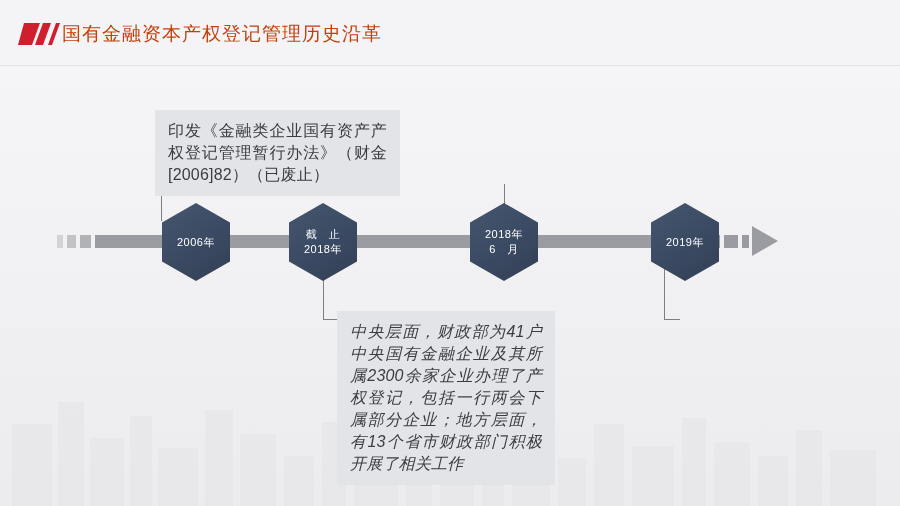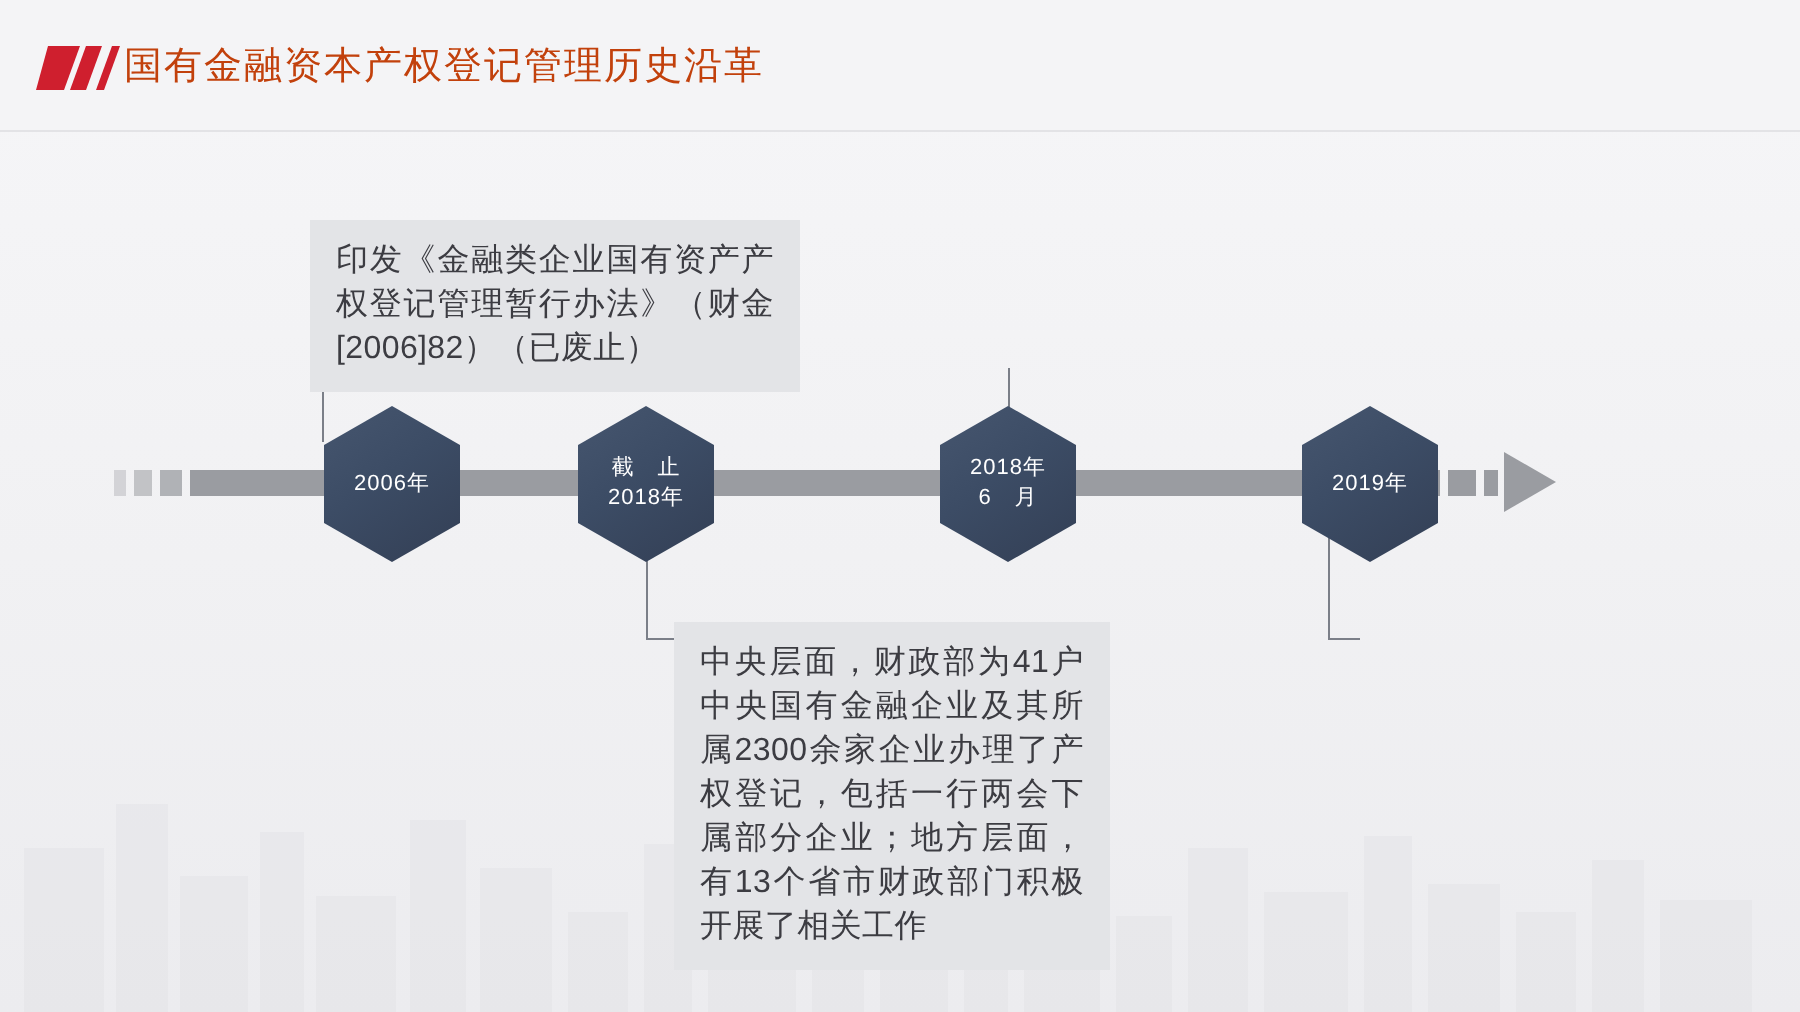--- a/index.html
+++ b/index.html
@@ -188,21 +188,21 @@
 
   <div class="leader" style="left:161px; top:184px; height:37px;"></div>
   <div class="leader" style="left:323px; top:262px; height:57px;"></div>
   <div class="leader-h" style="left:323px; top:319px; width:14px;"></div>
   <div class="leader" style="left:504px; top:184px; height:37px;"></div>
   <div class="leader" style="left:664px; top:262px; height:57px;"></div>
   <div class="leader-h" style="left:664px; top:319px; width:16px;"></div>
 
   <div class="note" style="left:155px; top:110px; width:245px;">印发《金融类企业国有资产产权登记管理暂行办法》（财金[2006]82）（已废止）</div>
 
-  <div class="note" style="left:337px; top:311px; width:218px;">中央层面，财政部为41户中央国有金融企业及其所属2300余家企业办理了产权登记，包括一行两会下属部分企业；地方层面，有13个省市财政部门积极开展了相关工作</div>
+  <div class="note" style="left:337px; top:311px; width:218px;font-style:italic;">中央层面，财政部为41户中央国有金融企业及其所属2300余家企业办理了产权登记，包括一行两会下属部分企业；地方层面，有13个省市财政部门积极开展了相关工作</div>
 
 
 
   <div class="hex" style="left:116px; top:203px;margin-left:46px;">
     <span class="l1">2006年</span>
   </div>
 
   <div class="hex" style="left:289px; top:203px;">
     <span class="l1">截　止</span>
     <span class="l2">2018年</span>

